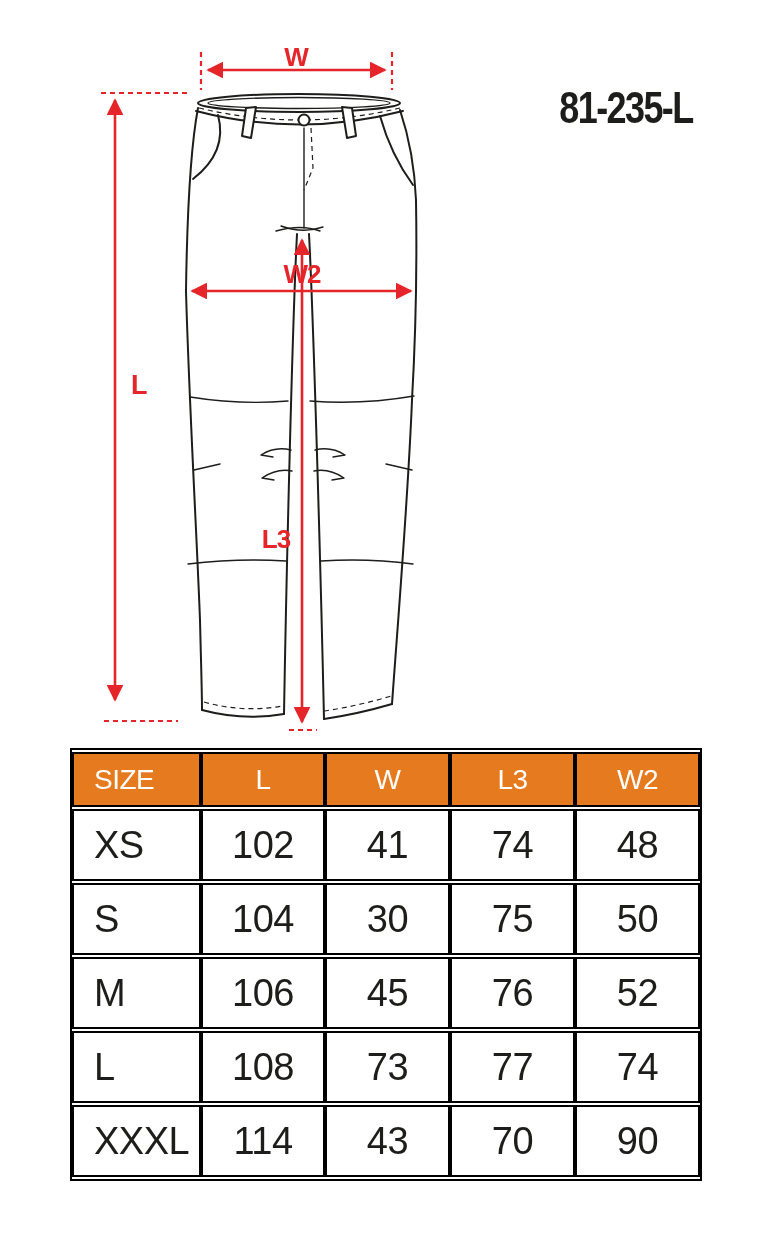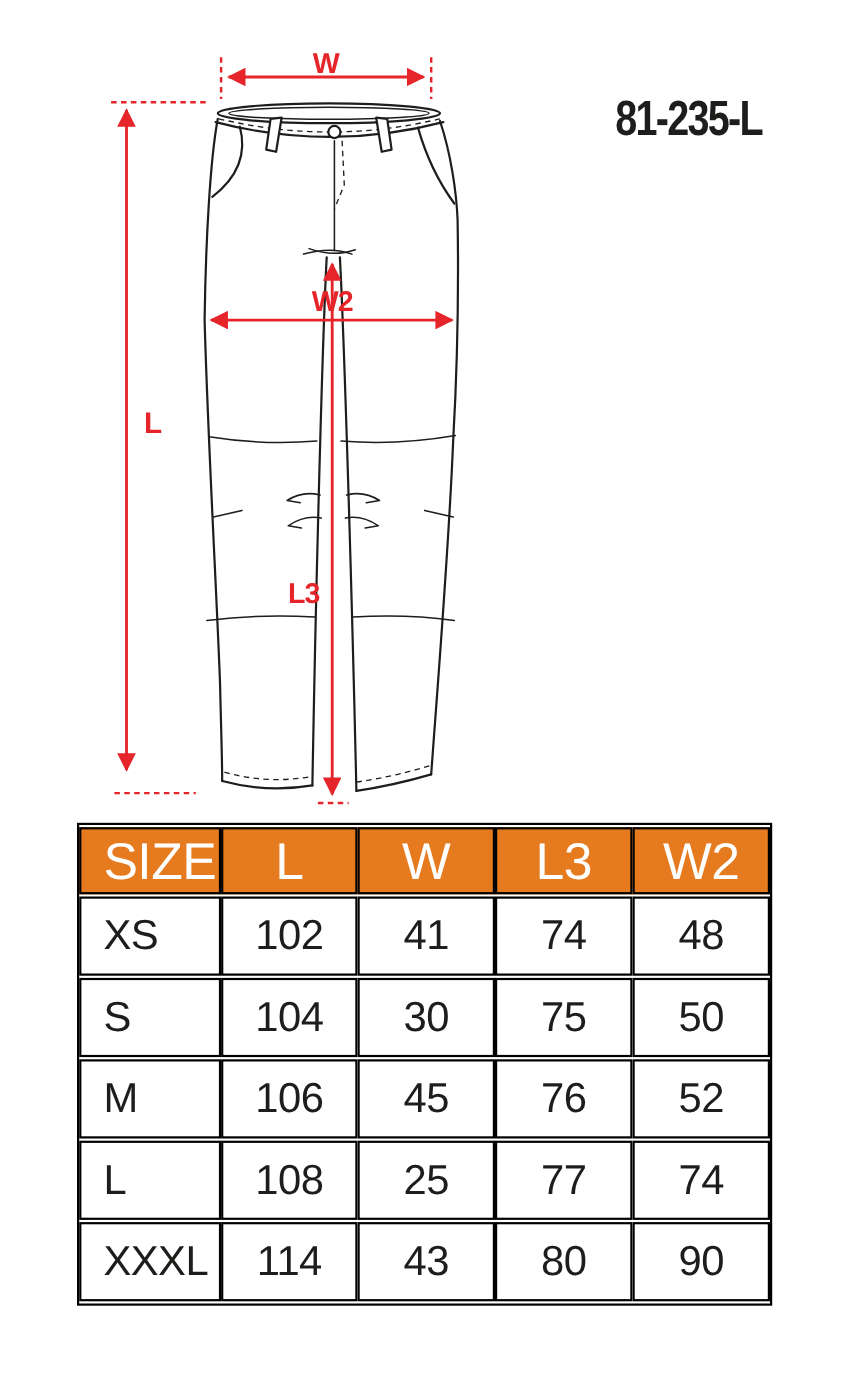--- a/index.html
+++ b/index.html
@@ -41,21 +41,21 @@
   .size-table{
     position:absolute;left:70px;top:748px;
     border-collapse:separate;border-spacing:0 2px;
     table-layout:fixed;background:#fff;border:2px solid #000;
   }
   .size-table th,.size-table td{
     border:2px solid #000;box-sizing:border-box;overflow:hidden;
     vertical-align:middle;text-align:center;letter-spacing:-.5px;
   }
   .size-table th{
-    background:var(--orange);color:#fff;font-weight:400;font-size:47px;height:55px;
+    background:var(--orange);color:#fff;font-weight:400;font-size:28px;height:55px;
   }
   .size-table td{
     color:var(--ink);font-weight:400;font-size:38px;height:72px;background:#fff;
   }
   .size-table .size-col{text-align:left;padding-left:20px;}
 </style>
 </head>
 <body>
 
 <div class="canvas">
@@ -199,27 +199,27 @@
         <tr>
           <td class="size-col">M</td>
           <td>106</td>
           <td>45</td>
           <td>76</td>
           <td>52</td>
         </tr>
         <tr>
           <td class="size-col">L</td>
           <td>108</td>
-          <td>25</td>
+          <td>73</td>
           <td>77</td>
           <td>74</td>
         </tr>
         <tr>
           <td class="size-col">XXXL</td>
           <td>114</td>
           <td>43</td>
-          <td>80</td>
+          <td>70</td>
           <td>90</td>
         </tr>
       </tbody>
   </table>
 
 </div>
 
 </body></html>

